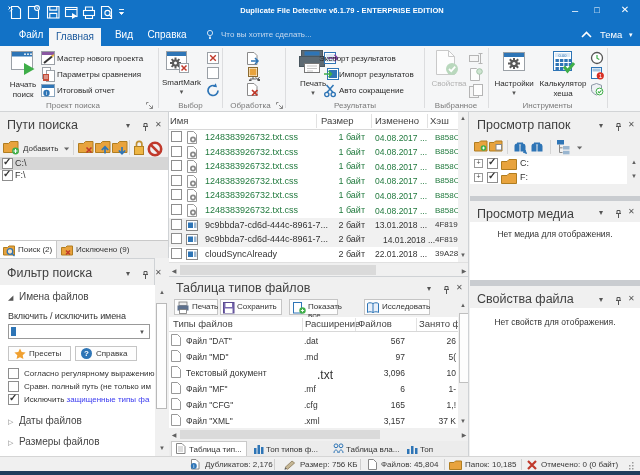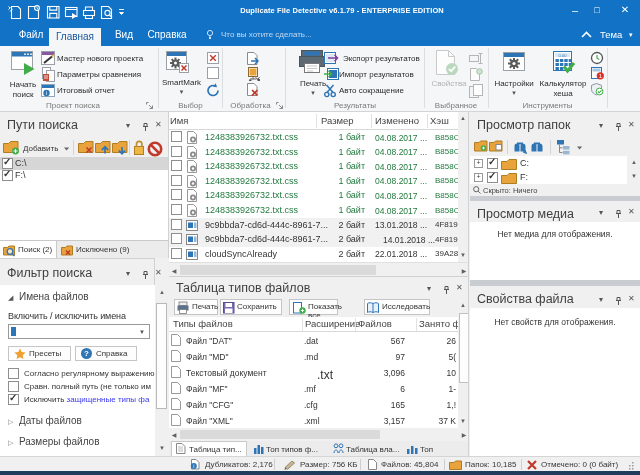--- a/index.html
+++ b/index.html
@@ -194,21 +194,21 @@
     <rect x="5.5" y="13.5" width="15" height="9" fill="#fff" stroke="#777"></rect>
     <path d="M8 16h10M8 18.5h10M8 21h6" stroke="#c5c5c5"></path>
   </svg>
   <div class="rbigtext" style="left:293px;top:33px;width:40px;">Печать</div>
   <div class="rbigtext" style="left:293px;top:43px;width:40px;font-size:7px;color:#555;">▾</div>
   <svg width="16" height="13" style="left:324px;top:6px">
     <rect x="0.5" y="0.5" width="11" height="11" fill="#fff" stroke="#2e75b6"></rect>
     <rect x="2" y="2" width="8" height="8" fill="#dce9f5"></rect>
     <path d="M4 6h9M10.5 2.8L13.5 6l-3 3.2" stroke="#7b3fa0" stroke-width="1.5" fill="none"></path>
   </svg>
-  <div class="rsmalltext" style="left:343px;top:8px;text-align:center;">Экспорт результатов</div>
+  <div class="rsmalltext" style="left:319px;top:8px;text-align:center;">Экспорт результатов</div>
   <svg width="16" height="13" style="left:324px;top:22px">
     <rect x="3.5" y="0.5" width="11" height="11" fill="#fff" stroke="#2e75b6"></rect>
     <rect x="5" y="2" width="8" height="8" fill="#2e75b6"></rect>
     <path d="M0 6h7M4.5 2.8L7.5 6l-3 3.2" stroke="#3fae49" stroke-width="1.5" fill="none"></path>
   </svg>
   <div class="rsmalltext" style="left:339px;top:24px;">Импорт результатов</div>
   <svg width="14" height="14" style="left:324px;top:38px">
     <path d="M2.5 1l7 8M9.5 1l-7 8" stroke="#2e75b6" stroke-width="1.5"></path>
     <circle cx="2.8" cy="10.5" r="2.1" fill="none" stroke="#2e75b6" stroke-width="1.4"></circle>
     <circle cx="9.2" cy="10.5" r="2.1" fill="none" stroke="#2e75b6" stroke-width="1.4"></circle>
@@ -712,27 +712,20 @@
   <div class="cb" style="left:17px;top:60px;">
       <span class="tick">✓</span>
     </div>
   <svg width="16" height="12" style="left:31px;top:60px">
       <path d="M0.5 3.5h5.5l2-2h7.5v10H0.5z" fill="#e8a33d" stroke="#b07d20"></path>
     </svg>
   <div class="row-txt" style="left:50px;top:60px;font-size:9px;">F:</div>
   <div class="sb" style="left:157px;top:44px;width:13px;height:28px;"></div>
   <div class="sb-arrow" style="left:159px;top:47px;">▲</div>
   <div class="sb-arrow" style="left:159px;top:61px;">▼</div>
-  <div class="abs" style="left:0;top:72px;width:170px;height:12px;background:#f0f0f0;">
-    <svg width="9" height="9" style="left:3px;top:2px">
-        <circle cx="3.2" cy="3.2" r="2.6" fill="none" stroke="#666"></circle>
-        <path d="M5.2 5.2l2.3 2.3" stroke="#666"></path>
-      </svg>
-    <div class="abs" style="left:13px;top:2px;font-size:7.5px;color:#444;">Скрыто: Ничего</div>
-  </div>
 </div>
 
 <div class="abs" style="left:470px;top:196px;width:170px;height:5px;background:#c9ccd0;"></div>
 <div class="abs" style="left:470px;top:201px;width:170px;height:79px;background:#f0f0f0;">
   <div class="panel-title" style="top:6px;">Просмотр медиа</div>
   <div class="ph-ico" style="left:129px;top:7px;">▾</div>
   <svg width="8" height="9" style="left:145px;top:9px">
       <path d="M1 3.5h5M2 0.5h3v3h-3zM3.5 3.5v4.5" stroke="#555" fill="none"></path>
     </svg>
   <div class="ph-ico" style="left:158px;top:6px;">✕</div>

